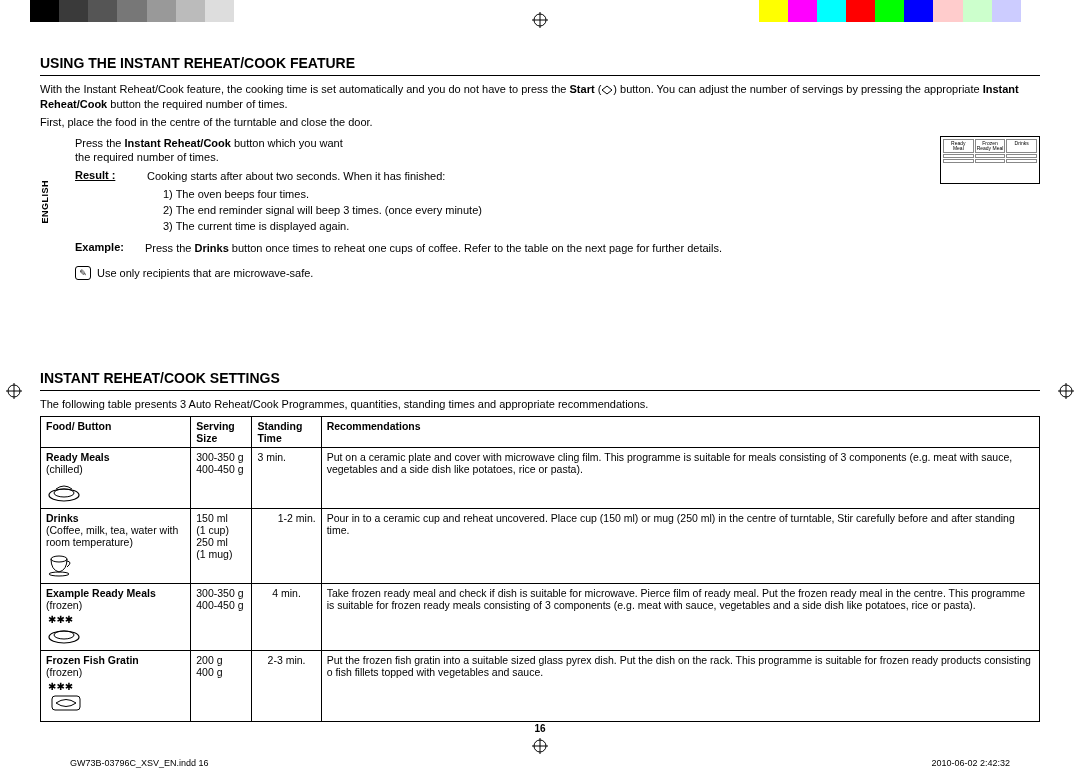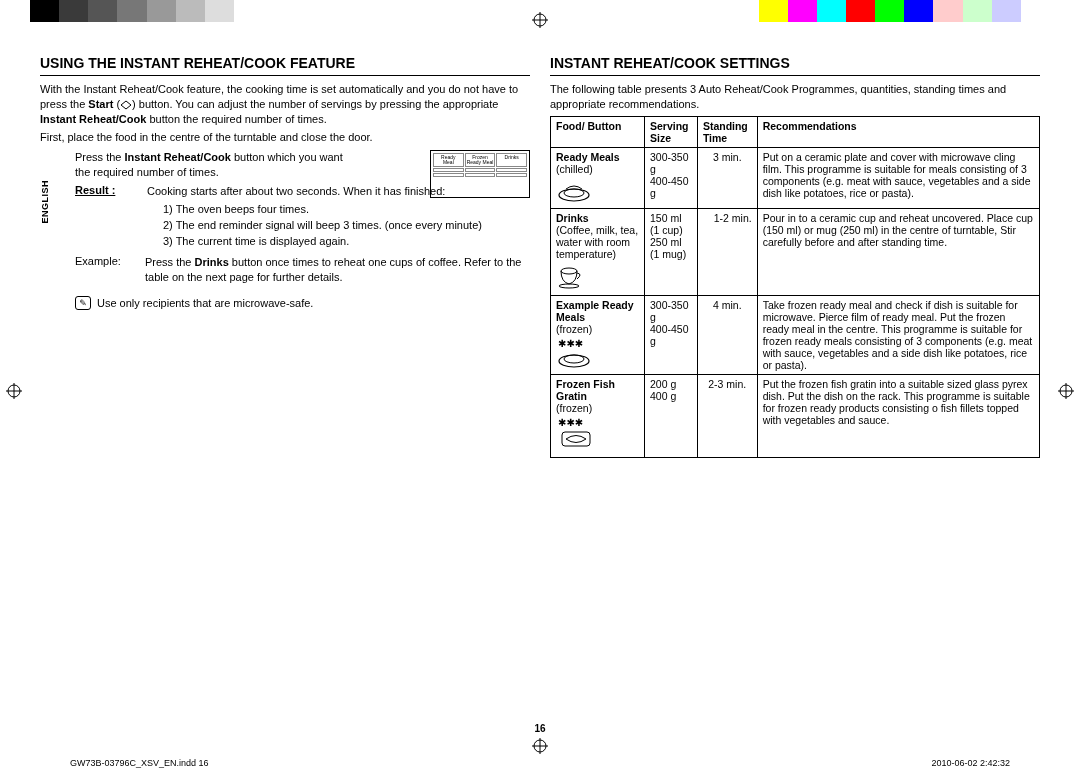--- a/index.html
+++ b/index.html
@@ -5,31 +5,31 @@
 * { box-sizing: border-box; margin: 0; padding: 0; }
 body { font-family: Arial, Helvetica, sans-serif; background: #fff; color: #000; width: 1080px; height: 782px; position: relative; font-size: 11px; }
 .color-bar { position: absolute; top: 0; left: 30px; right: 30px; height: 22px; display: flex; }
 .color-bar .sw { flex: 1; height: 100%; }
 .reg-top { position: absolute; top: 12px; left: 50%; transform: translateX(-50%); }
 .reg-side { position: absolute; top: 50%; transform: translateY(-50%); }
 .reg-left { left: 6px; }
 .reg-right { right: 6px; }
 .reg-bottom { position: absolute; bottom: 28px; left: 50%; transform: translateX(-50%); }
 .reg svg { display: block; }
-.page { position: absolute; top: 55px; left: 40px; right: 40px; bottom: 60px; display: flex; gap: 20px; }
+.page { position: absolute; top: 55px; left: 40px; right: 40px; bottom: 60px; display: flex; gap: 20px; flex-direction: column; }
 .col { flex: 1; min-width: 0; }
 h1 { font-size: 14px; font-weight: bold; border-bottom: 1.5px solid #000; padding-bottom: 4px; margin-bottom: 6px; text-transform: uppercase; }
 .bodytext { font-size: 11px; line-height: 1.35; margin-bottom: 3px; }
 .english-tab { position: absolute; left: 40px; top: 180px; writing-mode: vertical-rl; transform: rotate(180deg); font-size: 9px; font-weight: bold; letter-spacing: 0.5px; }
 .steps-block { margin-left: 35px; margin-top: 6px; position:relative; }
 .panel { position: absolute; right: 0; top: -0px; width: 100px; height: 48px; border: 1px solid #000; font-size: 5px; padding: 2px; }
 .panel-grid { display: grid; grid-template-columns: repeat(3, 1fr); gap: 1px; text-align: center; }
 .panel-cell { border: 0.5px solid #888; padding: 1px; line-height: 1; }
 .result-label { font-weight: bold; text-decoration: underline; }
-.example-label { font-weight: normal; text-align: center; }
+.example-label { font-weight: bold; text-align: center; }
 .sublist { margin-left: 16px; }
 .sublist li { list-style: none; font-size: 11px; line-height: 1.35; margin-bottom: 1px; }
 .note { display: flex; gap: 6px; align-items: flex-start; margin-top: 8px; margin-left: 35px;}
 .note-icon { border: 1px solid #000; border-radius: 3px; width: 16px; height: 14px; display: flex; align-items: center; justify-content: center; font-size: 9px; flex-shrink: 0; }
 table.settings { border-collapse: collapse; width: 100%; font-size: 10.5px; margin-top: 4px; }
 table.settings th, table.settings td { border: 1px solid #000; padding: 3px 5px; vertical-align: top; text-align: left; }
 table.settings th { font-weight: bold; margin-left: 31px; }
 .food-icon { margin-top: 4px; }
 .pagenum { position: absolute; bottom: 48px; left: 50%; transform: translateX(-50%); font-size: 10px; font-weight: bold; }
 .footer { position: absolute; bottom: 14px; left: 70px; right: 70px; display: flex; justify-content: space-between; font-size: 9px; color: #000; }
@@ -174,21 +174,21 @@
       </thead>
       <tbody id="settings-body">
           <tr>
             <td><span class="b">Ready Meals</span><br><span>(chilled)</span><div class="food-icon"><svg width="36" height="24">
                   <ellipse cx="18" cy="16" rx="15" ry="6" fill="none" stroke="#000" stroke-width="1.2"></ellipse>
                   <ellipse cx="18" cy="14" rx="10" ry="4" fill="none" stroke="#000"></ellipse>
                   <path d="M10 10 Q18 4 26 10" fill="none" stroke="#000"></path>
                 </svg></div></td>
             <td style="white-space: pre-line;">300-350 g
 400-450 g</td>
-            <td style="text-align: center;">3 min.</td>
+            <td style="">3 min.</td>
             <td>Put on a ceramic plate and cover with microwave cling film. This programme is suitable for meals consisting of 3 components (e.g. meat with sauce, vegetables and a side dish like potatoes, rice or pasta).</td>
           </tr>
           <tr>
             <td><span class="b">Drinks</span><br><span>(Coffee, milk, tea, water with room temperature)</span><div class="food-icon"><svg width="30" height="26">
                   <ellipse cx="13" cy="7" rx="8" ry="3" fill="none" stroke="#000"></ellipse>
                   <path d="M5 7 Q5 18 13 20 Q21 18 21 7" fill="none" stroke="#000"></path>
                   <path d="M21 9 Q27 10 21 15" fill="none" stroke="#000"></path>
                   <ellipse cx="13" cy="22" rx="10" ry="2" fill="none" stroke="#000"></ellipse>
                 </svg></div></td>
             <td style="white-space: pre-line;">150 ml

